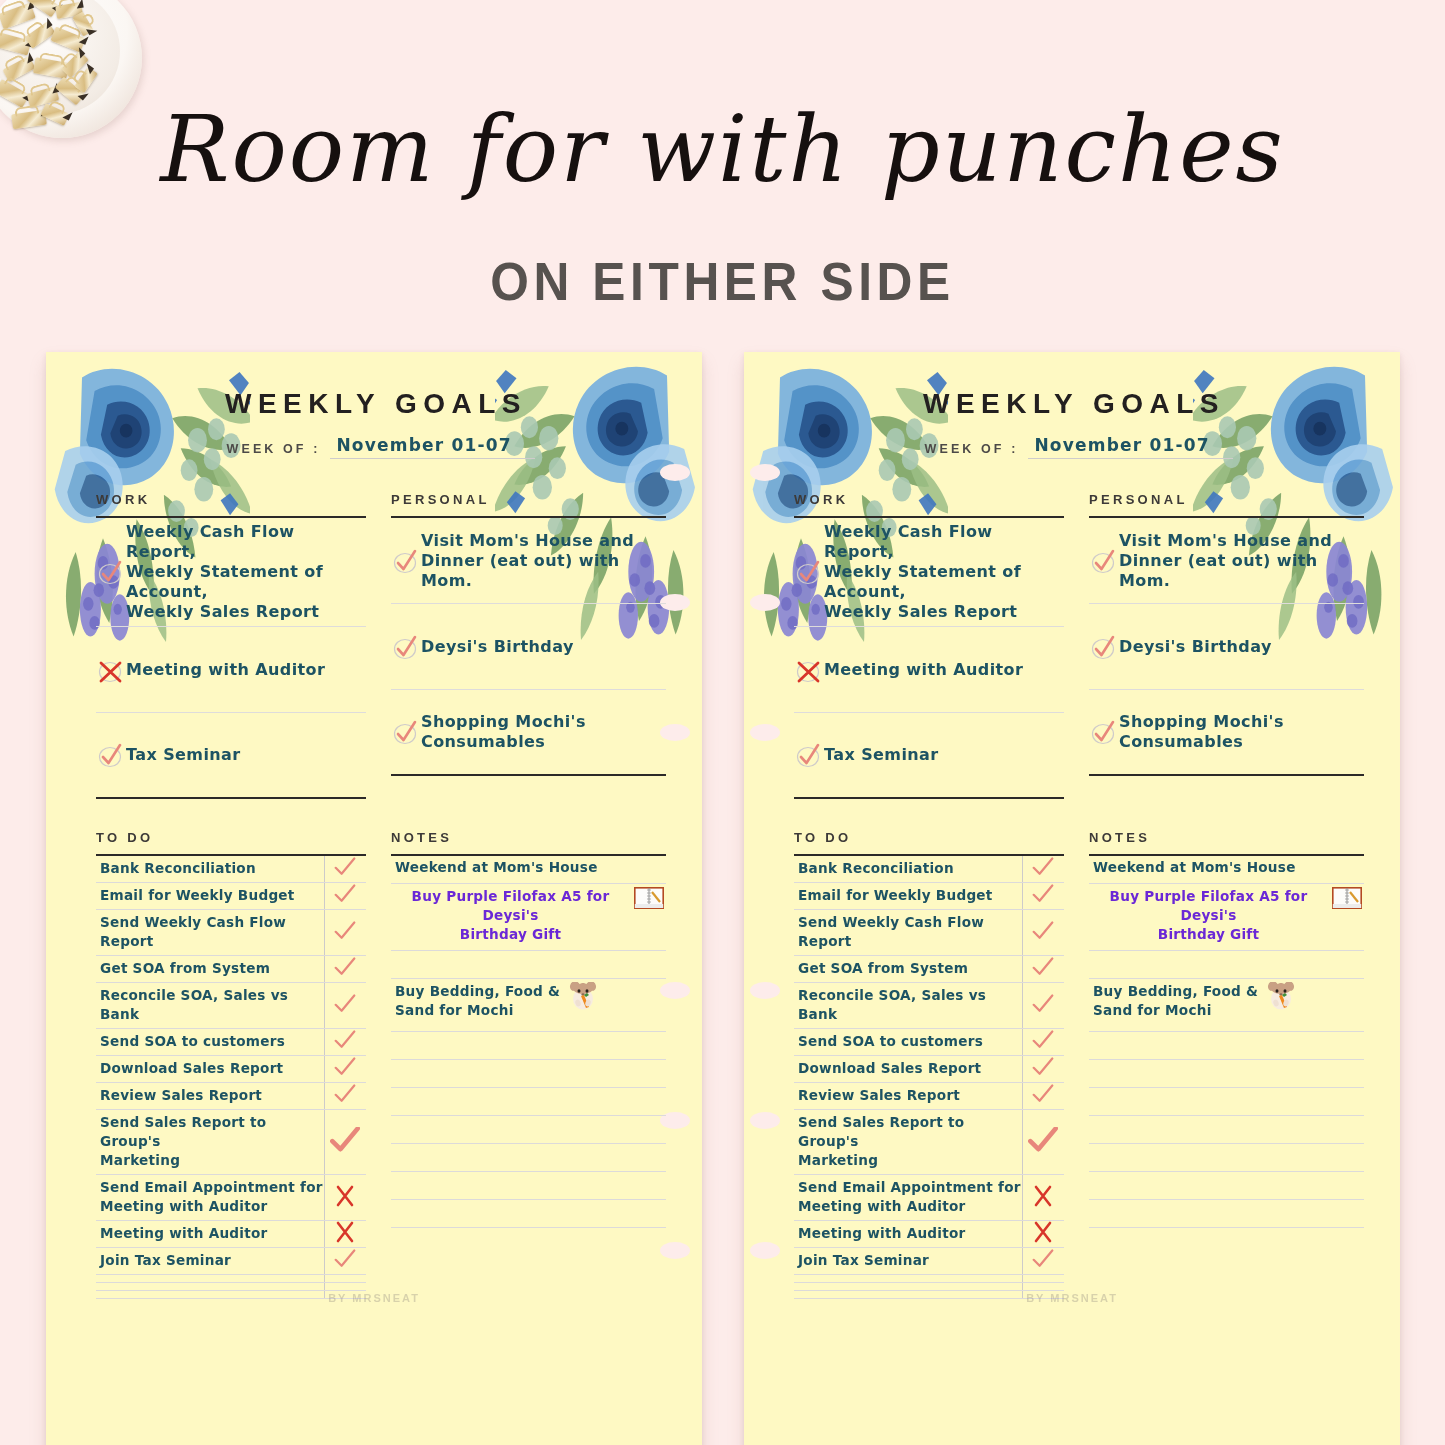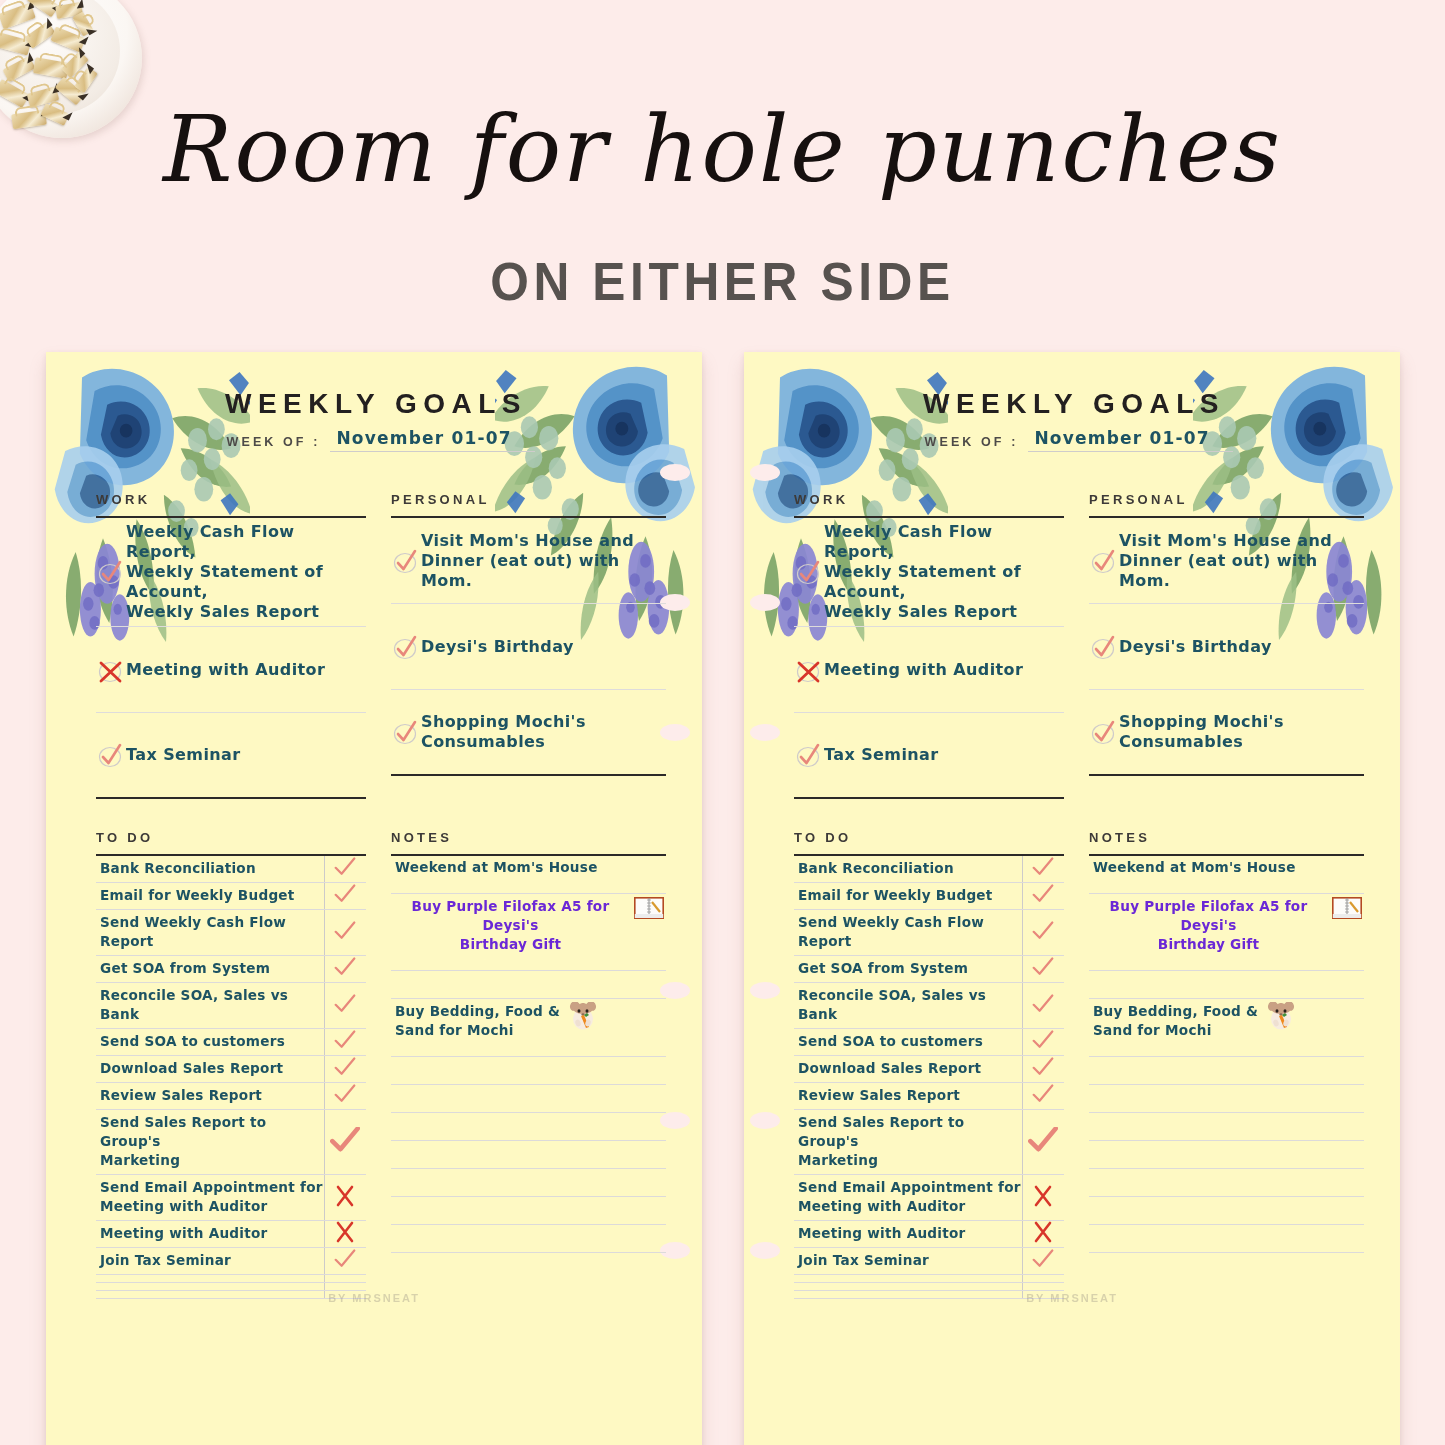--- a/index.html
+++ b/index.html
@@ -62,21 +62,21 @@
   .hole { position: absolute; width: 30px; height: 17px; border-radius: 50%; background: #fdeceb; }
 
   
   .sheet-inner { position: absolute; left: 0; top: 0; width: 656px; height: 1014px; }
   .title {
     position: absolute; left: 150px; top: 36px; width: 360px;
     text-align: center; font-size: 28px; font-weight: 700; letter-spacing: 6.5px;
     color: #232020; font-family: "Liberation Sans", sans-serif;
   }
   .weekof-row {
-    position: absolute; left: 150px; top: 76px; width: 370px;
+    position: absolute; left: 150px; top: 83px; width: 370px;
     display: flex; align-items: flex-end; justify-content: center; gap: 10px;
   }
   .weekof-label { font-size: 12.5px; letter-spacing: 3.1px; color: #4d4a48; font-weight: 600; padding-bottom: 3px; }
   .weekof-value {
     font-size: 17px; font-weight: 700; letter-spacing: 1.2px; color: #1d5363;
     font-family: "DejaVu Sans", sans-serif;
     border-bottom: 1.5px solid #cfcccb; padding: 0 18px 3px 6px; min-width: 205px; text-align: left;
   }
 
   .col { position: absolute; }
@@ -104,21 +104,21 @@
   
   .todo-table { width: 100%; border-collapse: collapse; table-layout: fixed; }
   .todo-table td { border-bottom: 1.2px solid #dcdada; padding: 3px 0 4px 4px; vertical-align: middle; margin-top: 29px; }
   .todo-table td.label {
     font-size: 13.6px; line-height: 19px; color: #1d5363; font-weight: 700;
     letter-spacing: .25px; font-family: "DejaVu Sans", sans-serif;
   }
   .todo-table td.chk { width: 42px; border-left: 1.2px solid #cdcbca; text-align: center; padding: 0; }
 
   
-  .note-line { border-bottom: 1.2px solid #dcdada; min-height: 28px; display: flex; align-items: center; gap: 8px; padding: 2px 2px 16px 4px; }
+  .note-line { border-bottom: 1.2px solid #dcdada; min-height: 28px; display: flex; align-items: center; gap: 8px; padding: 2px 2px 6px 4px; }
   .note-text { font-size: 13.6px; line-height: 19px; color: #1d5363; font-weight: 700; letter-spacing: .25px; font-family: "DejaVu Sans", sans-serif; }
   .note-text.purple { color: #6b28d6; text-align: center; }
   .note-2l { min-height: 53px; align-items: flex-start; padding-top: 3px; }
 
   .watermark {
     position: absolute; left: 0; right: 0; bottom: 62px; text-align: center;
     font-size: 11px; letter-spacing: 2px; color: rgba(120,110,110,.28); font-weight: 700;
   }
   .emoji { font-size: 19px; line-height: 1; }
 </style>
@@ -189,21 +189,21 @@
         <div style="position: absolute; right: -2px; top: -3px; width: 0px; height: 0px; border-left: 7px solid transparent; border-bottom: 9px solid rgb(58, 48, 38);"></div>
         <div style="position: absolute; left: 4px; top: -6px; width: 12px; height: 9px; border-top: 2px solid rgb(224, 199, 143); border-right: 2px solid rgb(224, 199, 143); border-left: 2px solid rgb(224, 199, 143); border-image: initial; border-bottom: none; border-radius: 6px 6px 0px 0px;"></div>
       </div>
       <div class="clip" style="left: 92px; top: 96px; width: 24px; height: 12px; transform: rotate(-55deg); background: linear-gradient(140deg, rgb(239, 223, 184) 0%, rgb(217, 189, 130) 42%, rgb(246, 236, 210) 62%, rgb(201, 167, 102) 100%); box-shadow: rgba(110, 85, 45, 0.35) 0px 1px 2px;">
         <div style="position: absolute; right: -2px; top: -3px; width: 0px; height: 0px; border-left: 7px solid transparent; border-bottom: 9px solid rgb(58, 48, 38);"></div>
         <div style="position: absolute; left: 4px; top: -6px; width: 14px; height: 9px; border-top: 2px solid rgb(224, 199, 143); border-right: 2px solid rgb(224, 199, 143); border-left: 2px solid rgb(224, 199, 143); border-image: initial; border-bottom: none; border-radius: 6px 6px 0px 0px;"></div>
       </div>
     </div>
 </div>
 
-<div class="headline-script">Room for hole punches</div>
+<div class="headline-script">Room for with punches</div>
 <div class="headline-sub">ON EITHER SIDE</div>
 
 <div class="pages">
   <div class="page left" id="pageLeft">
   <svg class="floral-tl" viewBox="-30 -20 200 220" preserveAspectRatio="none">
         <use href="#floralCorner"></use>
       </svg>
   <svg class="floral-tr" viewBox="-30 -20 200 220" preserveAspectRatio="none">
         <use href="#floralCorner"></use>
       </svg>

